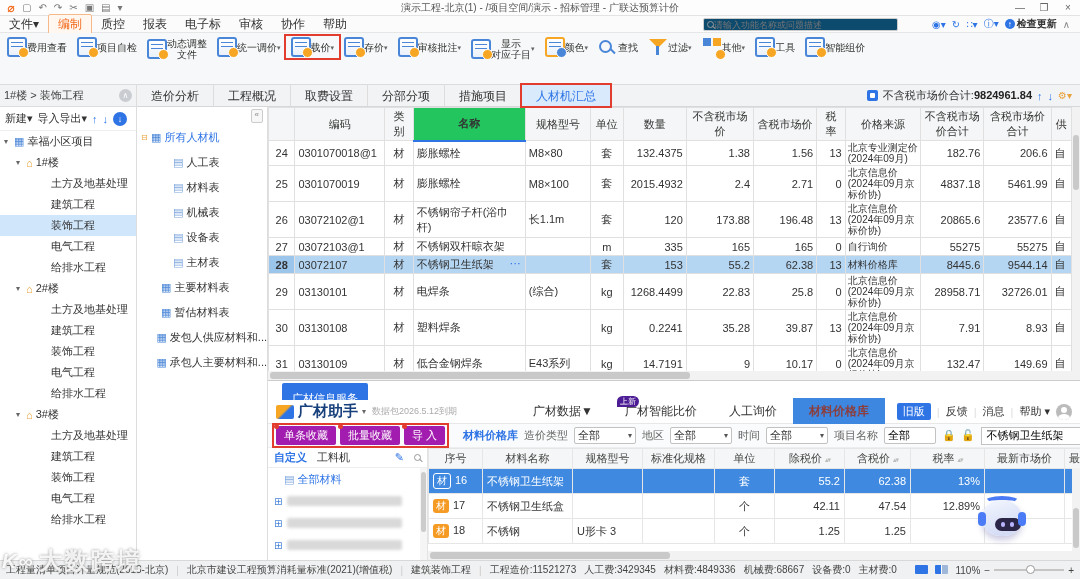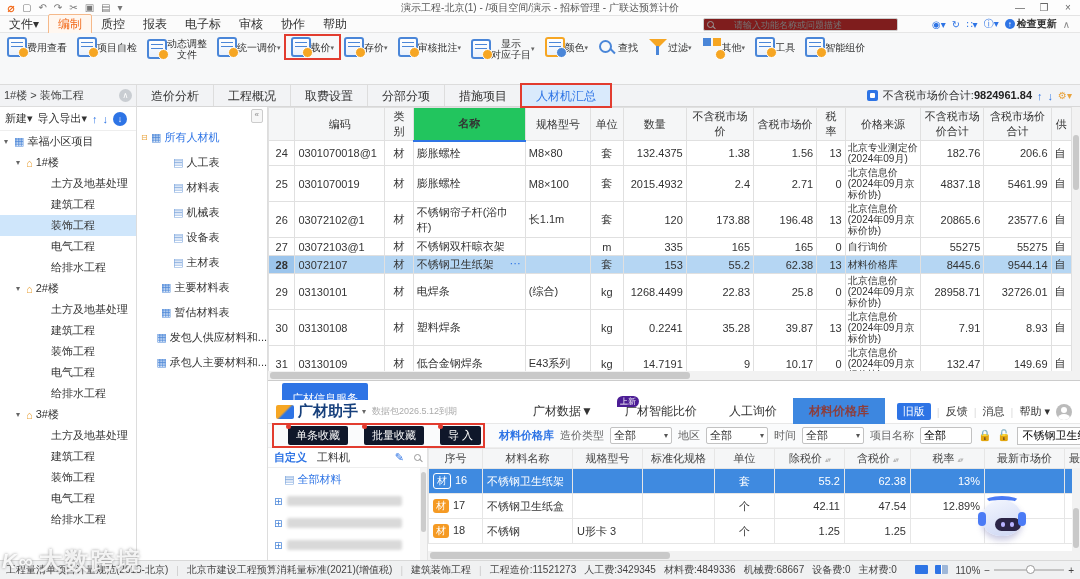--- a/index.html
+++ b/index.html
@@ -16,22 +16,22 @@
   .qat span { cursor:pointer; }
   .win-title { position:absolute; left:0; right:0; text-align:center; color:#555; pointer-events:none; }
   .win-ctrl { margin-left:auto; display:flex; }
   .win-ctrl span { width:24px; text-align:center; color:#666; cursor:pointer; font-size:10px; }
 
   
   .menubar { position:absolute; left:0; top:16px; width:1080px; height:17px; background:#fbfbfb;
     display:flex; align-items:center; border-bottom:1px solid #e6e6e6; }
   .menu-item { padding:1px 9px; cursor:pointer; white-space:nowrap; }
   .menu-item.active { color:#f26a1b; border:1px solid #f5b98a; border-radius:2px; background:#fff7f0; }
-  .menu-search { position:absolute; left:703px; top:2px; width:195px; height:13px; background:#7f1d1d;
-    border:1px solid #ccc; border-radius:2px; display:flex; align-items:center; padding:0 3px;gap:20px; }
+  .menu-search { position:absolute; left:703px; top:2px; width:195px; height:13px; background:#0c4a6e;
+    border:1px solid #ccc; border-radius:2px; display:flex; align-items:center; padding:0 3px; }
   .menu-search input { border:none; outline:none; flex:1; font-size:9px; color:#999; background:transparent; }
   .tb-icons { position:absolute; right:10px; top:1px; display:flex; align-items:center; gap:6px; color:#2e74e5; font-size:10px; }
   .tb-icons .upd { display:flex; align-items:center; gap:2px; color:#333; font-weight:bold; font-size:10px; }
   .upd-dot { width:10px; height:10px; border-radius:50%; background:#2e74e5; color:#fff; font-size:8px;
     display:inline-flex; align-items:center; justify-content:center; }
   .mag { width:7px; height:7px; border:1px solid #999; border-radius:50%; position:relative; display:inline-block; }
   .mag::after { content:""; position:absolute; width:4px; height:1px; background:#999; transform:rotate(45deg); right:-3px; bottom:-1px; }
 
   
   .ribbon { position:absolute; left:0; top:33px; width:1080px; height:52px; background:#f7f8f9;
@@ -148,21 +148,21 @@
   .oldver { background:#2e74e5; color:#fff; border-radius:2px; padding:1px 6px; cursor:pointer; }
   .asst-links .sep { color:#ddd; }
   .asst-links .lk { cursor:pointer; }
   .avatar { width:16px; height:16px; border-radius:50%; background:#bbb; position:relative; overflow:hidden; cursor:pointer; }
   .avatar::before { content:""; position:absolute; left:5px; top:3px; width:6px; height:6px; border-radius:50%; background:#fff; }
   .avatar::after { content:""; position:absolute; left:2px; top:10px; width:12px; height:8px; border-radius:50%; background:#fff; }
 
   .filter-bar { position:absolute; left:0; top:43px; right:0; height:24px; display:flex; align-items:center;
     padding:0 4px; gap:6px; font-size:11px; background:#fafbfc; border-bottom:1px solid #eee; }
   .btn-group { display:flex; gap:4px; border:2px solid #e23c2f; padding:1px 2px; }
-  .bbtn { position:relative; background:#0f172a; color:#fff; border-radius:2px; padding:2px 8px; cursor:pointer; white-space:nowrap;margin-left:12px; }
+  .bbtn { position:relative; background:#a21caf; color:#fff; border-radius:2px; padding:2px 8px; cursor:pointer; white-space:nowrap; }
   .bbtn::before { content:""; position:absolute; left:-2px; top:-2px; width:5px; height:5px; border-radius:50%; background:#e23c2f; }
   .plib-title { color:#2e74e5; font-weight:bold; margin-left:8px; white-space:nowrap; }
   .flabel { color:#666; white-space:nowrap; }
   .select { background:#fff; border:1px solid #c2c2c2; border-radius:2px; height:17px; display:flex; align-items:center;
     padding:0 3px; min-width:62px; cursor:pointer; }
   .select .sv { flex:1; }
   .select::after { content:"▾"; font-size:8px; color:#555; }
   .finput { background:#fff; border:1px solid #c2c2c2; border-radius:2px; height:17px; width:52px; padding:0 3px; font-size:11px; }
   .lock { font-size:11px; cursor:pointer; }
   .lock.open { color:#2e74e5; }

